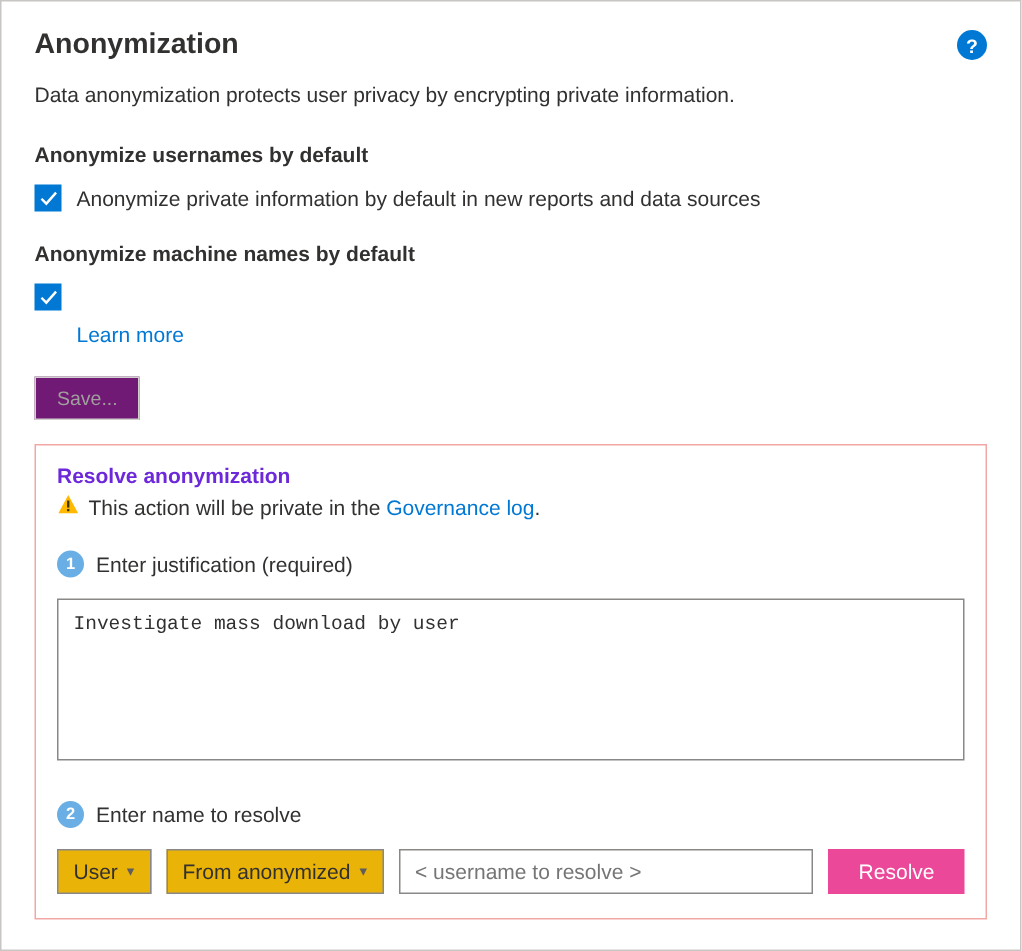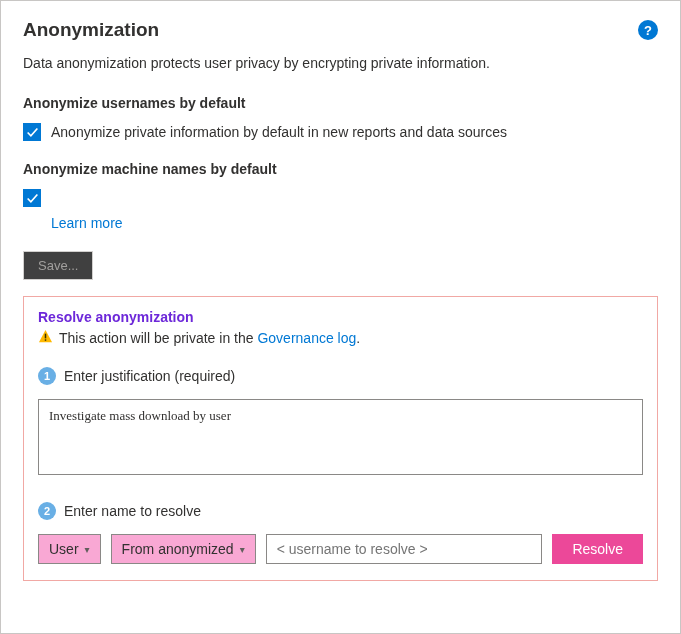--- a/index.html
+++ b/index.html
@@ -96,21 +96,21 @@
     .learn-more {
       margin-left: 28px;
       margin-top: 6px;
       margin-bottom: 18px;
     }
     .section-block {
       margin-bottom: 20px;
     }
     .save-btn {
       border: 1px solid #d2d0ce;
-      background: #404040;
+      background: #701a75;
       color: #a19f9d;
       padding: 6px 14px;
       font-size: 13px;
       cursor: pointer;
     }
     .resolve-panel {
       border: 1px solid #f1a8a4;
       padding: 12px 14px 16px;
       margin-top: 16px;
     }
@@ -146,37 +146,37 @@
       align-items: center;
       justify-content: center;
       font-size: 11px;
       font-weight: 600;
     }
     .step-label {
       color: #323130;
     }
     .justification-textarea {
       width: 100%;
-      height: 76px;
+      height: 108px;
       border: 1px solid #8a8886;
       padding: 8px 10px;
-      font-family: Liberation Serif, serif;
+      font-family: Liberation Mono, monospace;
       font-size: 13px;
       resize: none;
       margin-bottom: 24px;
       color: #323130;
     }
     .resolve-controls {
       display: flex;
       gap: 10px;
       align-items: stretch;
     }
     .dropdown {
       border: 1px solid #8a8886;
-      background: #f9a8d4;
+      background: #eab308;
       padding: 6px 10px;
       display: flex;
       align-items: center;
       gap: 6px;
       cursor: pointer;
       font-size: 14px;
       color: #323130;
       white-space: nowrap;
     }
     .chevron {

